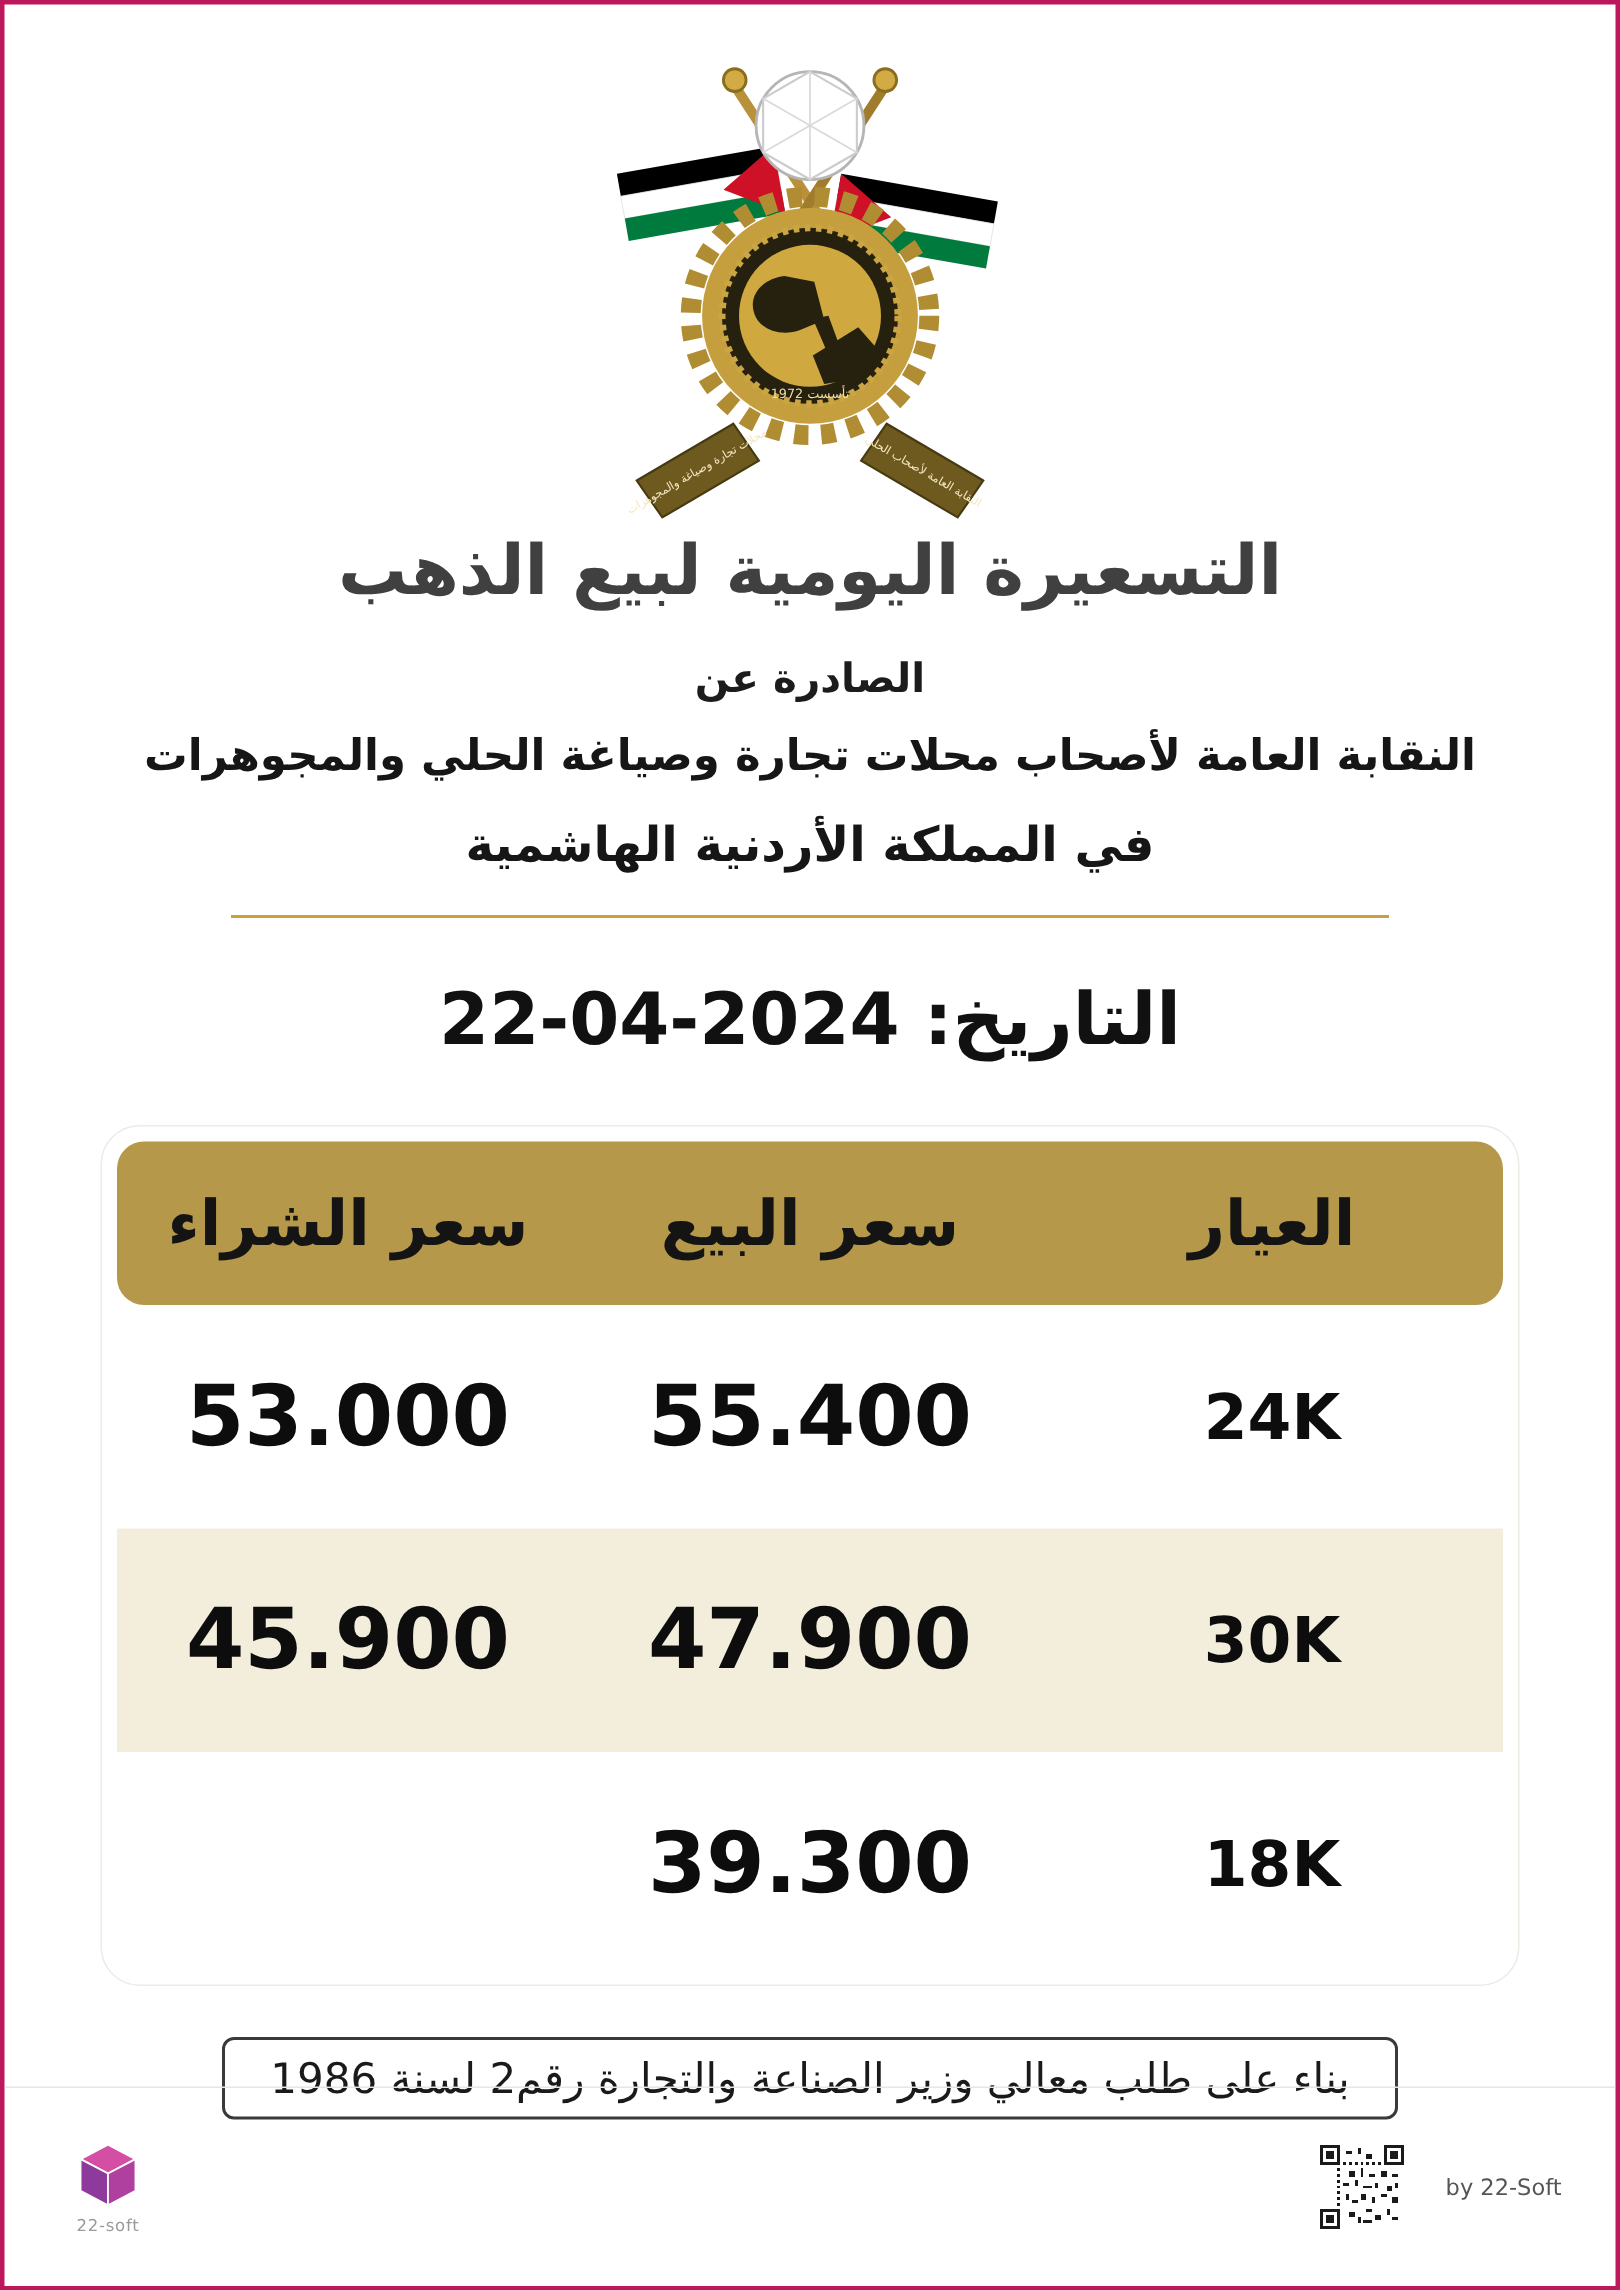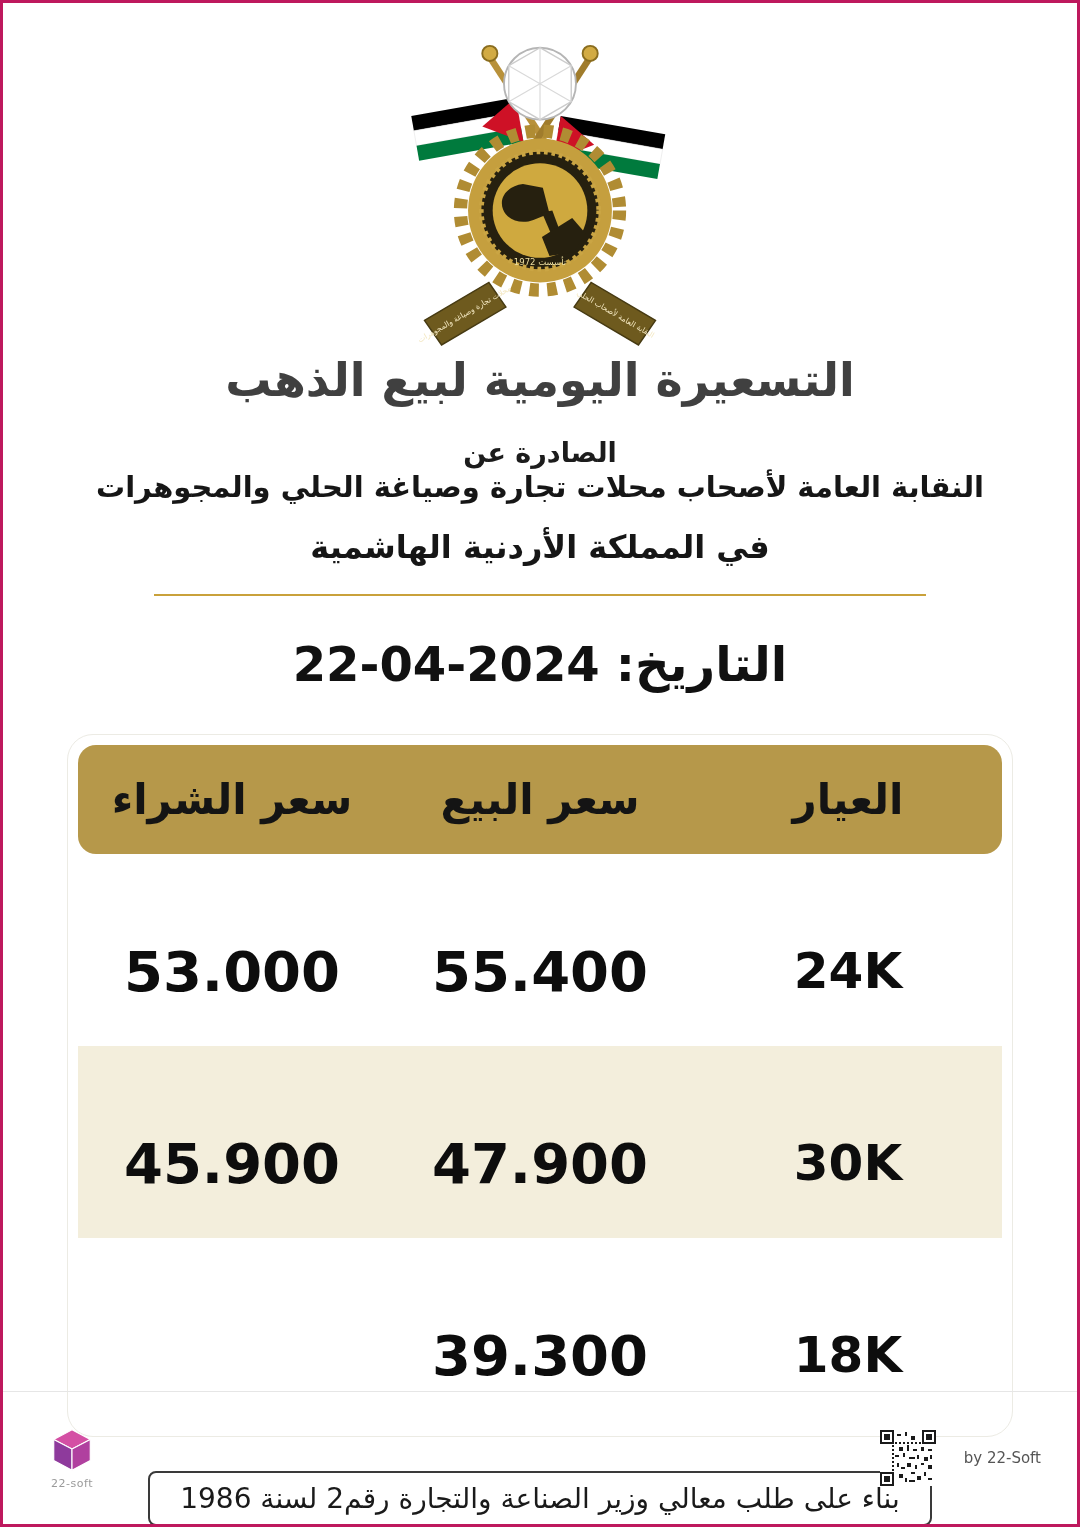--- a/index.html
+++ b/index.html
@@ -5,34 +5,34 @@
   * { margin:0; padding:0; box-sizing:border-box; }
   html,body { background:#ffffff; }
   body { display:flex; justify-content:center; font-family:"DejaVu Sans", sans-serif; }
   .page {
     position:relative; width:1080px; height:1527px; background:#fff;
     border:3px solid #be185d; overflow:hidden; direction:rtl; text-align:center; color:#111;
   }
   .emblem-wrap { margin-top:22px; }
   .title { font-size:46px; font-weight:bold; margin-top:2px; color:#404040; }
   .issued { font-size:27px; font-weight:bold; margin-top:30px; color:#1c1c1c; }
-  .org { font-size:29px; font-weight:bold; margin-top:2px; color:#161616; }
+  .org { font-size:29px; font-weight:bold; margin-top:18px; color:#161616; }
   .country { font-size:32px; font-weight:bold; margin-top:24px; color:#161616; }
   .gold-divider { width:772px; height:2px; background:#c9a13b; margin:28px auto 0; }
   .date-line { margin-top:40px; font-size:48px; font-weight:bold; display:flex; justify-content:center; gap:16px; direction:rtl; }
   .price-card { margin:42px 64px 0; border:1px solid #ecebe4; border-radius:26px; padding:10px 10px 6px; background:#fff; }
   .thead {
     background:#b6984a; border-radius:18px;
     display:grid; grid-template-columns:1fr 1fr 1fr; align-items:center;
     padding:30px 0; font-size:42px; font-weight:bold; color:#141414;
   }
   .trow { display:grid; grid-template-columns:1fr 1fr 1fr; align-items:center; padding:42px 0; }
   .trow.alt { background:#f3eedc; }
-  .td { font-size:56px; font-weight:bold; color:#0d0d0d;margin-top:43px; }
-  .td.karat { font-size:50px; }
+  .td { font-size:56px; font-weight:bold; color:#0d0d0d; }
+  .td.karat { font-size:42px; }
   .note-wrap { margin-top:34px; }
   .note-box {
     display:inline-block; border:2px solid #3a3a3a; border-radius:8px;
     padding:9px 30px; font-size:28px; color:#1a1a1a;
   }
   .footer-divider { position:absolute; left:0; right:0; bottom:132px; height:1px; background:#e6e6e6; }
   .footer {
     position:absolute; bottom:34px; left:44px; right:36px;
     display:flex; justify-content:space-between; align-items:center; direction:ltr;
   }

